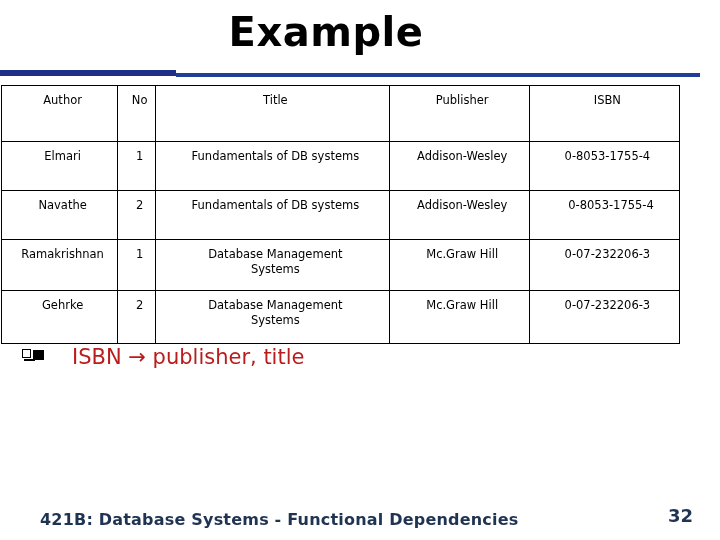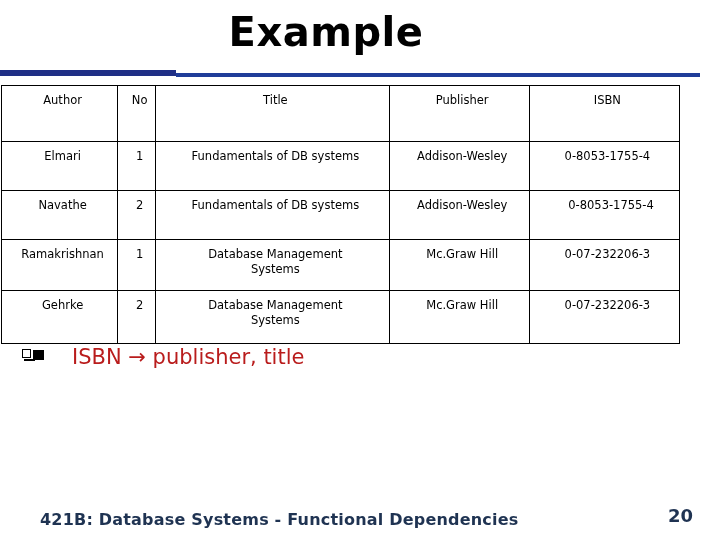--- a/index.html
+++ b/index.html
@@ -216,13 +216,13 @@
 </table>
 
 <div class="bullets">
   <div class="bullet-row">
     <span class="bullet-mark"></span>
     <span class="bullet-text">ISBN → publisher, title</span>
   </div>
 </div>
 
 <div class="footer-note">421B: Database Systems - Functional Dependencies</div>
-<div class="page-number">20</div>
+<div class="page-number">32</div>
 
 </body></html>

